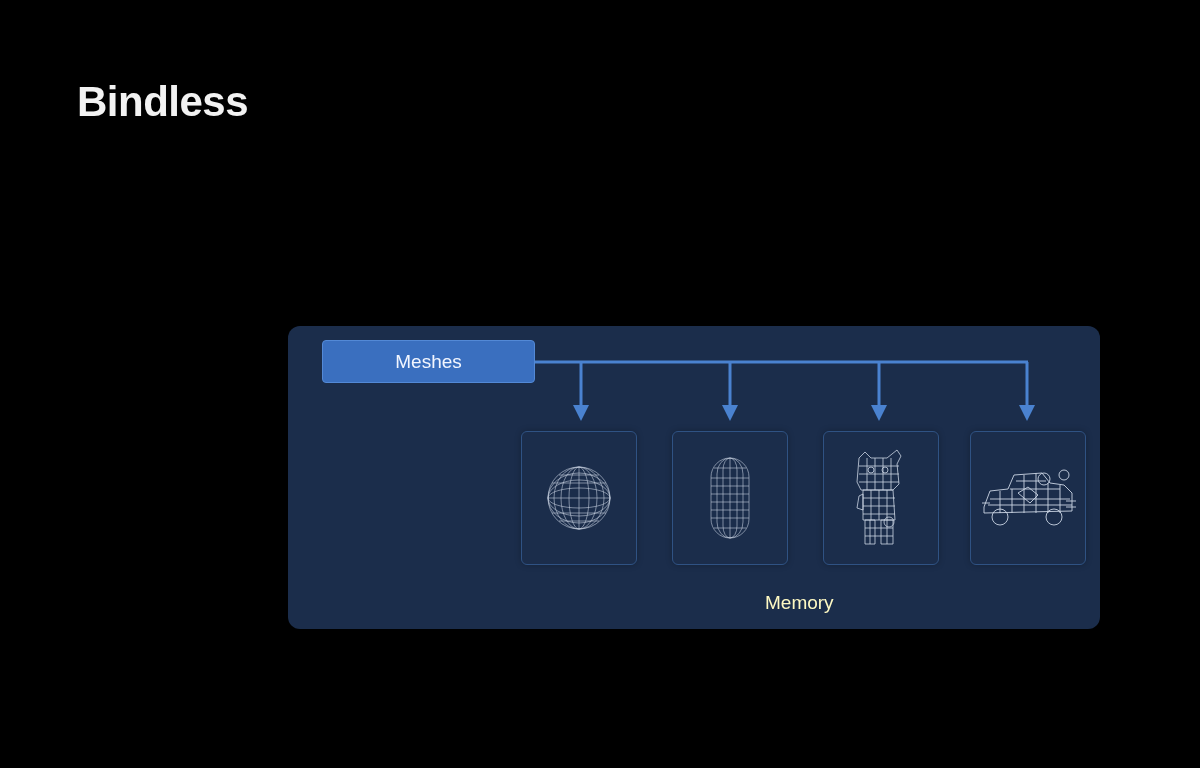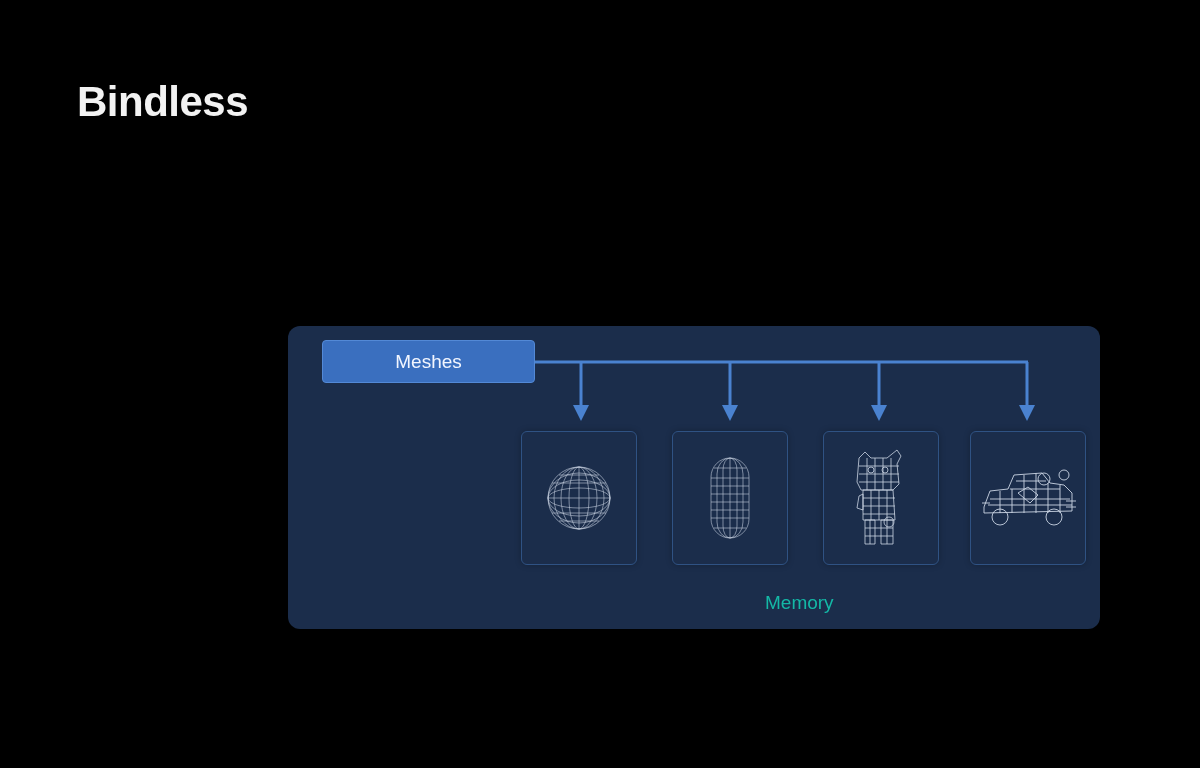--- a/index.html
+++ b/index.html
@@ -22,21 +22,21 @@
     font-size: 19px; color: #f2f6ff; margin-left: 20px;
   }
   svg.arrows { position: absolute; left: 0; top: 0; }
   .card {
     position: absolute; top: 431px; width: 116px; height: 134px;
     border: 1.5px solid #2f5283; border-radius: 6px; box-sizing: border-box;
     background: #1b2d4b; box-shadow: 0 0 6px rgba(0,0,0,0.25);
     display: flex; align-items: center; justify-content: center;
   }
   .memory {
-    position: absolute; left: 765px; top: 592px; font-size: 19px; color: #14b8a6;
+    position: absolute; left: 765px; top: 592px; font-size: 19px; color: #fef9c3;
   }
 </style>
 </head>
 <body>
 
 <div class="title">Bindless</div>
 
 <div class="panel"></div>
 
 <svg class="arrows" width="1200" height="768">

